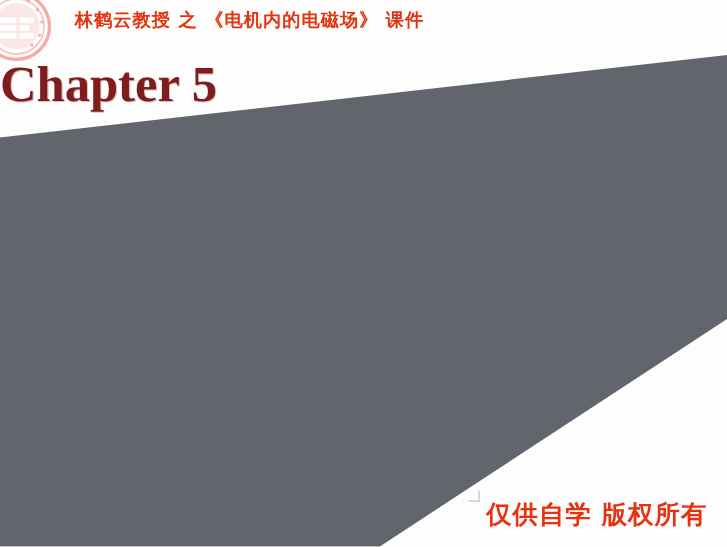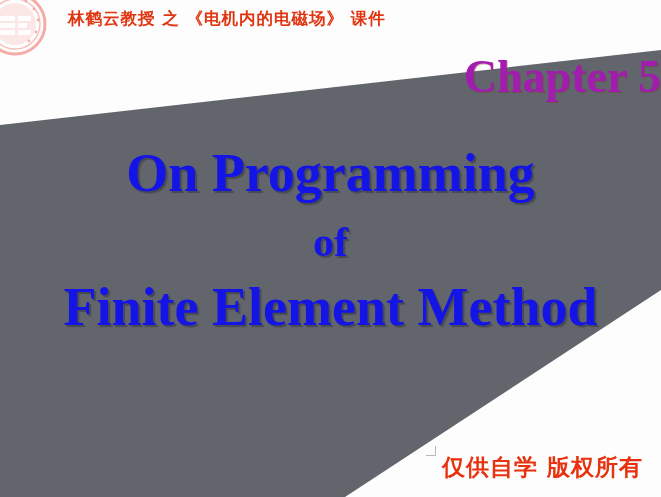--- a/index.html
+++ b/index.html
@@ -48,25 +48,25 @@
     color: #e03510;
     white-space: nowrap;
   }
 
   
   #chapter {
     position: absolute;
     left: 0;
     top: 50px;
     width: 661px;
-    text-align: right;
+    text-align: left;
     font-family: "Liberation Serif", "DejaVu Serif", serif;
     font-weight: bold;
     font-size: 46px;
-    color: #a21caf;
+    color: #7f1d1d;
     letter-spacing: 0px;
     text-shadow: 1px 1px 0 rgba(120,40,10,0.28);
   }
 
   
   #title-block {
     position: absolute;
     left: 0;
     top: 146px;
     width: 661px;
@@ -134,23 +134,18 @@
       <circle cx="55" cy="28" r="1.4"></circle>
       <circle cx="53" cy="40" r="1.4"></circle>
       <circle cx="46" cy="49" r="1.4"></circle>
     </g>
   </svg>
 
   <div id="course-line">林鹤云教授 之 《电机内的电磁场》 课件</div>
 
   <div id="chapter">Chapter 5</div>
 
-  <div id="title-block">
-    <div class="title-line-1">On Programming</div>
-    <div class="title-line-2">of</div>
-    <div class="title-line-3">Finite Element Method</div>
-  </div>
 
   <div id="footer-marker"></div>
 
   <div id="footer-notice">仅供自学 版权所有</div>
 
 </div>
 
 </body></html>

